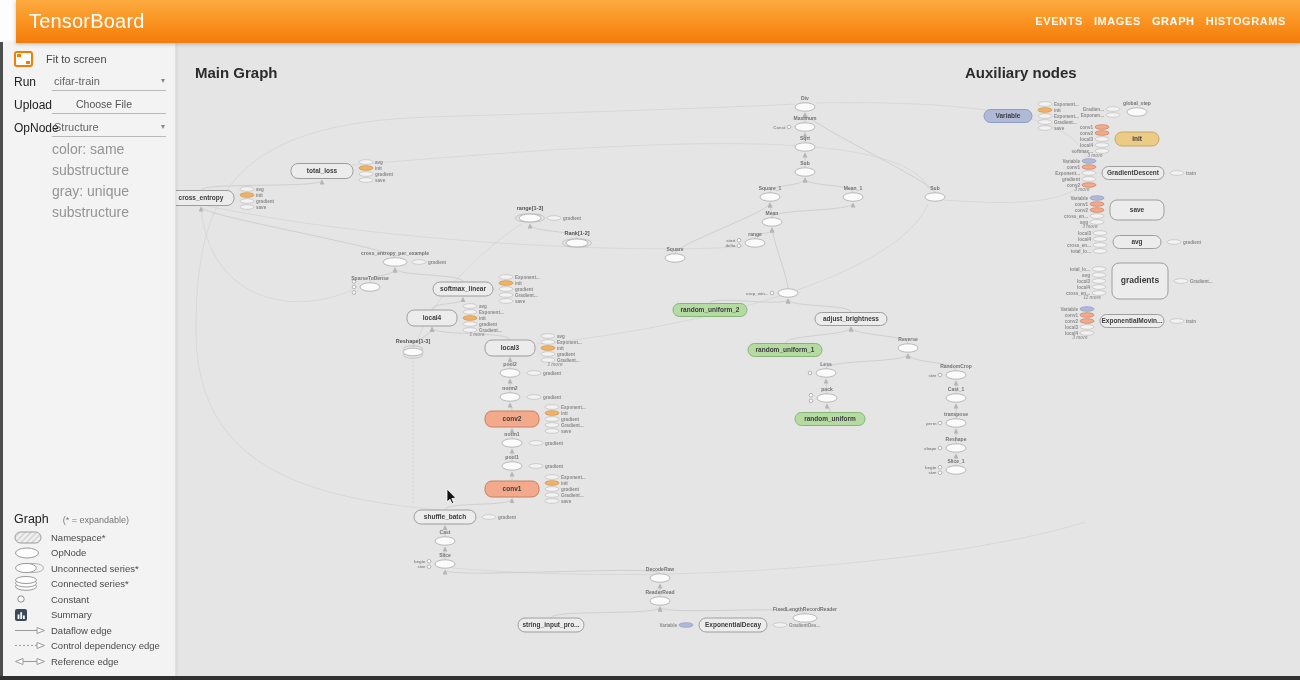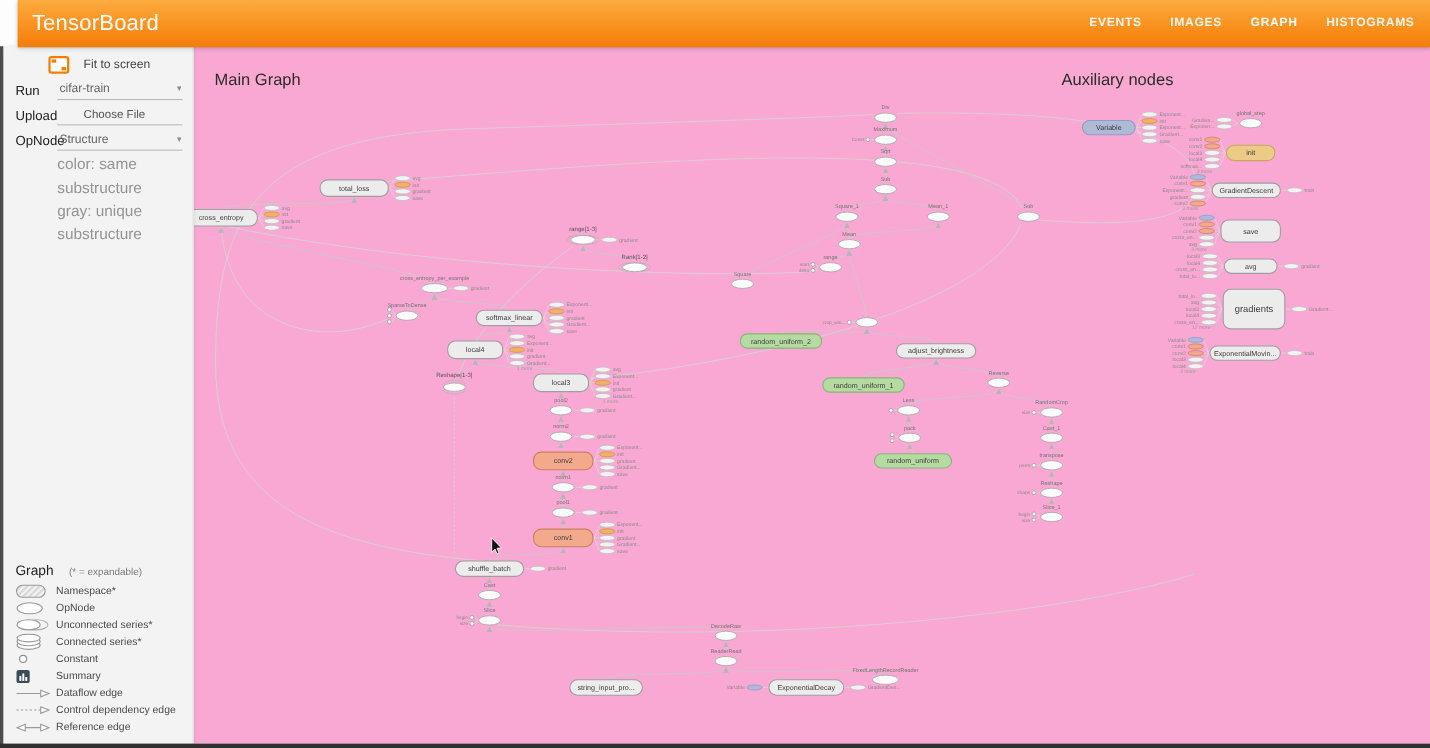--- a/index.html
+++ b/index.html
@@ -4,32 +4,32 @@
 <title>TensorBoard</title>
 <style>
   html,body{margin:0;padding:0;background:#fff;font-family:"Liberation Sans",sans-serif;}
   .app{position:relative;width:1300px;height:680px;overflow:hidden;background:#fdfdfd;}
 
   
   .topbar{position:absolute;left:16px;top:0;right:0;height:43px;
     background:linear-gradient(180deg,#fdab3f 0%,#f78511 80%,#f07d0d 100%);
     box-shadow:0 1px 4px rgba(0,0,0,.25);z-index:30;padding-left:28px;}
   .brand{position:absolute;left:13px;top:0;line-height:42px;color:#fff;font-size:20px;font-weight:500;letter-spacing:.2px;}
-  .nav{position:absolute;right:14px;top:0;height:42px;display:flex;gap:26px;align-items:center;}
+  .nav{position:absolute;right:14px;top:0;height:42px;display:flex;gap:11px;align-items:center;}
   .tab{color:rgba(255,255,255,.93);font-size:11px;font-weight:600;letter-spacing:.6px;cursor:pointer;}
   .tab.active{color:#fff;font-weight:800;}
 
   
   .edge-left{position:absolute;left:0;top:42px;width:3px;bottom:0;background:#4d4d4d;z-index:40;}
   .edge-bottom{position:absolute;left:0;right:0;bottom:0;height:4px;background:#303030;z-index:40;}
 
   
   .sidebar{position:absolute;left:3px;top:42px;width:172px;bottom:4px;background:#f3f3f3;
     border-right:1px solid #e0e0e0;box-shadow:1px 0 3px rgba(0,0,0,.07);z-index:20;}
-  .fit-row{position:absolute;left:11px;top:9px;display:flex;align-items:center;gap:13px;cursor:pointer;margin-left:30px;}
+  .fit-row{position:absolute;left:11px;top:9px;display:flex;align-items:center;gap:13px;cursor:pointer;}
   .fit-icon{width:15px;height:12px;border:2px solid #f57c00;border-radius:3px;position:relative;background:#fff;}
   .fit-icon:before{content:"";position:absolute;left:1px;top:1px;width:4px;height:3px;background:#f57c00;}
   .fit-icon:after{content:"";position:absolute;right:1px;bottom:1px;width:4px;height:3px;background:#f57c00;}
   .fit-label{font-size:11px;color:#444;}
   .form-row{position:absolute;left:11px;right:9px;display:flex;align-items:center;}
   .row-run{top:31px}.row-upload{top:54px}.row-color{top:77px}
   .form-label{font-size:12px;color:#222;width:38px;flex:0 0 38px;}
   .form-value{flex:1;font-size:11px;color:#666;border-bottom:1px solid #b9b9b9;padding:2px 12px 3px 2px;position:relative;cursor:pointer;}
   .form-value .caret{position:absolute;right:1px;top:3px;font-size:8px;color:#888;}
   .choose{text-align:center;color:#555;font-size:10.5px;}
@@ -38,21 +38,21 @@
   
   .legend{position:absolute;left:11px;right:4px;bottom:7px;}
   .legend-head{display:flex;align-items:baseline;gap:14px;margin-bottom:4px;}
   .legend-title{font-size:12.5px;color:#222;}
   .legend-note{font-size:9px;color:#777;}
   .legend-row{display:flex;align-items:center;height:15.5px;}
   .legend-icon{width:37px;flex:0 0 37px;display:flex;align-items:center;}
   .legend-label{font-size:9.5px;color:#4a4a4a;white-space:nowrap;}
 
   
-  .main{position:absolute;left:176px;top:42px;right:0;bottom:4px;background:#f9a8d4;}
+  .main{position:absolute;left:176px;top:42px;right:0;bottom:4px;background:#e5e5e5;font-weight:bold;}
   .gtitle{position:absolute;font-size:15px;color:#2b2b2b;z-index:5;}
   #t-main{left:19px;top:22px;}
   #t-aux{left:789px;top:22px;}
   #graph-svg{position:absolute;left:0;top:0;}
 </style>
 </head>
 <body>
 
 <div class="app">
   <div class="topbar">

